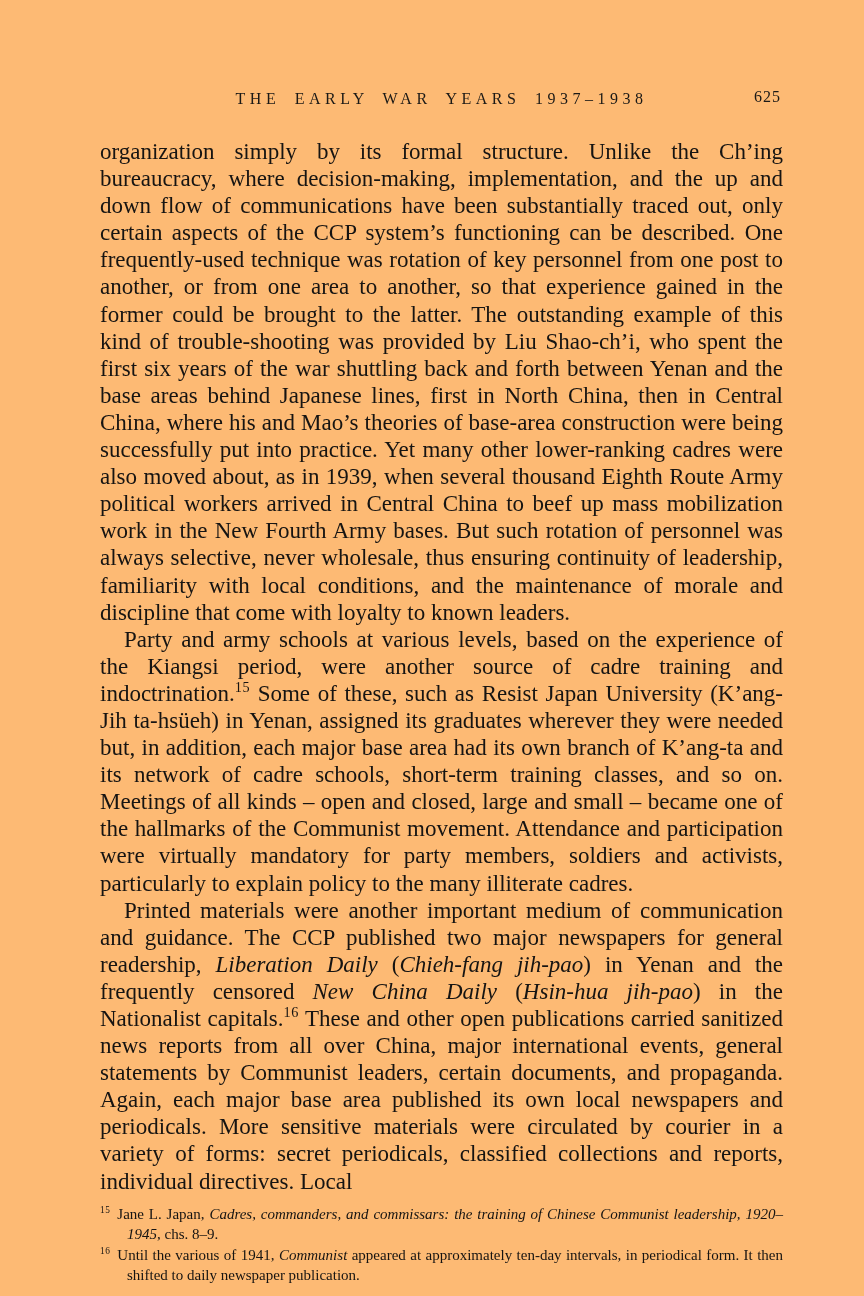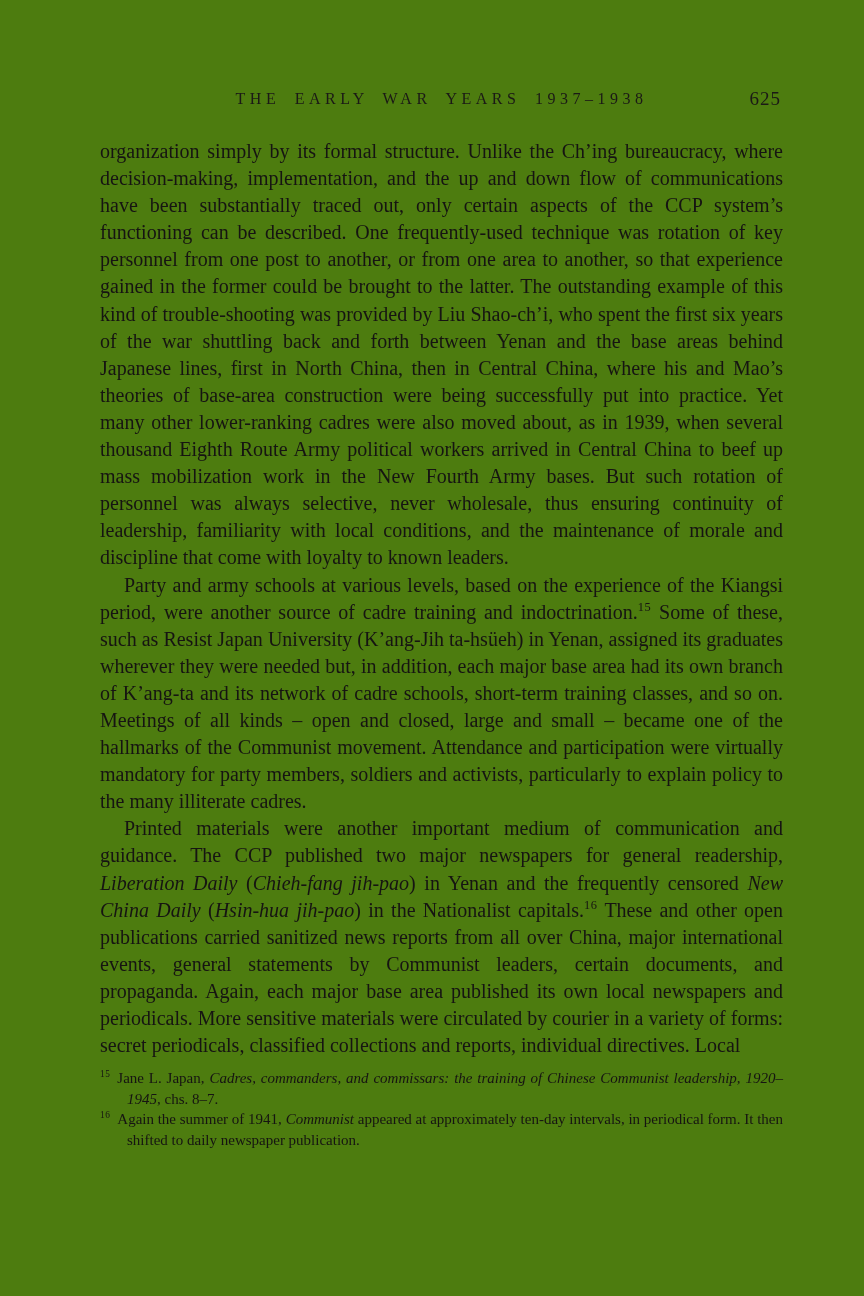--- a/index.html
+++ b/index.html
@@ -4,21 +4,21 @@
 <style>
   html, body {
     margin: 0;
     padding: 0;
     background: #e9e9e7;
   }
   .page {
     position: relative;
     width: 864px;
     height: 1296px;
-    background: #4d7c0f;
+    background: #fdba74;
     color: #161412;
     font-family: "Liberation Serif", "DejaVu Serif", serif;
     overflow: hidden;
     box-sizing: border-box;
   }
   .content {
     position: absolute;
     left: 100px;
     top: 90px;
     width: 683px;
@@ -33,27 +33,27 @@
     font-size: 16px;
     letter-spacing: 4.5px;
     word-spacing: 6px;
     font-variant-numeric: oldstyle-nums;
     color: #1b1916;
   }
   .page-number {
     position: absolute;
     right: 2px;
     top: -2px;
-    font-size: 19px;
+    font-size: 16px;
     letter-spacing: 1px;
     color: #1b1916;
   }
   .body-text {
     margin-top: 14px;
-    font-size: 20px;
+    font-size: 23px;
     line-height: 27.1px;
     text-align: justify;
     text-justify: inter-word;
   }
   .body-text p {
     margin: 0;
   }
   .body-text p.indent {
     text-indent: 24px;
   }
@@ -90,17 +90,17 @@
       <span class="page-number">625</span>
     </header>
 
     <main class="body-text" id="paragraphs">
         <p class=""><span>organization simply by its formal structure. Unlike the Ch’ing bureaucracy, where decision-making, implementation, and the up and down flow of communications have been substantially traced out, only certain aspects of the CCP system’s functioning can be described. One frequently-used technique was rotation of key personnel from one post to another, or from one area to another, so that experience gained in the former could be brought to the latter. The outstanding example of this kind of trouble-shooting was provided by Liu Shao-ch’i, who spent the first six years of the war shuttling back and forth between Yenan and the base areas behind Japanese lines, first in North China, then in Central China, where his and Mao’s theories of base-area construction were being successfully put into practice. Yet many other lower-ranking cadres were also moved about, as in 1939, when several thousand Eighth Route Army political workers arrived in Central China to beef up mass mobilization work in the New Fourth Army bases. But such rotation of personnel was always selective, never wholesale, thus ensuring continuity of leadership, familiarity with local conditions, and the maintenance of morale and discipline that come with loyalty to known leaders.</span></p>
         <p class="indent"><span>Party and army schools at various levels, based on the experience of the Kiangsi period, were another source of cadre training and indoctrination.</span><sup>15</sup><span> Some of these, such as Resist Japan University (K’ang-Jih ta-hsüeh) in Yenan, assigned its graduates wherever they were needed but, in addition, each major base area had its own branch of K’ang-ta and its network of cadre schools, short-term training classes, and so on. Meetings of all kinds – open and closed, large and small – became one of the hallmarks of the Communist movement. Attendance and participation were virtually mandatory for party members, soldiers and activists, particularly to explain policy to the many illiterate cadres.</span></p>
         <p class="indent"><span>Printed materials were another important medium of communication and guidance. The CCP published two major newspapers for general readership, </span><em>Liberation Daily</em><span> (</span><em>Chieh-fang jih-pao</em><span>) in Yenan and the frequently censored </span><em>New China Daily</em><span> (</span><em>Hsin-hua jih-pao</em><span>) in the Nationalist capitals.</span><sup>16</sup><span> These and other open publications carried sanitized news reports from all over China, major international events, general statements by Communist leaders, certain documents, and propaganda. Again, each major base area published its own local newspapers and periodicals. More sensitive materials were circulated by courier in a variety of forms: secret periodicals, classified collections and reports, individual directives. Local</span></p>
       </main>
 
     <section class="footnotes" id="footnotes">
-        <p class="footnote"><sup class="fn-marker">15</sup><span>Jane L. Japan, </span><em>Cadres, commanders, and commissars: the training of Chinese Communist leadership, 1920–1945</em><span>, chs. 8–7.</span></p>
-        <p class="footnote"><sup class="fn-marker">16</sup><span>Again the summer of 1941, </span><em>Communist</em><span> appeared at approximately ten-day intervals, in periodical form. It then shifted to daily newspaper publication.</span></p>
+        <p class="footnote"><sup class="fn-marker">15</sup><span>Jane L. Japan, </span><em>Cadres, commanders, and commissars: the training of Chinese Communist leadership, 1920–1945</em><span>, chs. 8–9.</span></p>
+        <p class="footnote"><sup class="fn-marker">16</sup><span>Until the various of 1941, </span><em>Communist</em><span> appeared at approximately ten-day intervals, in periodical form. It then shifted to daily newspaper publication.</span></p>
       </section>
   </div>
 </div>
 
 </body></html>

